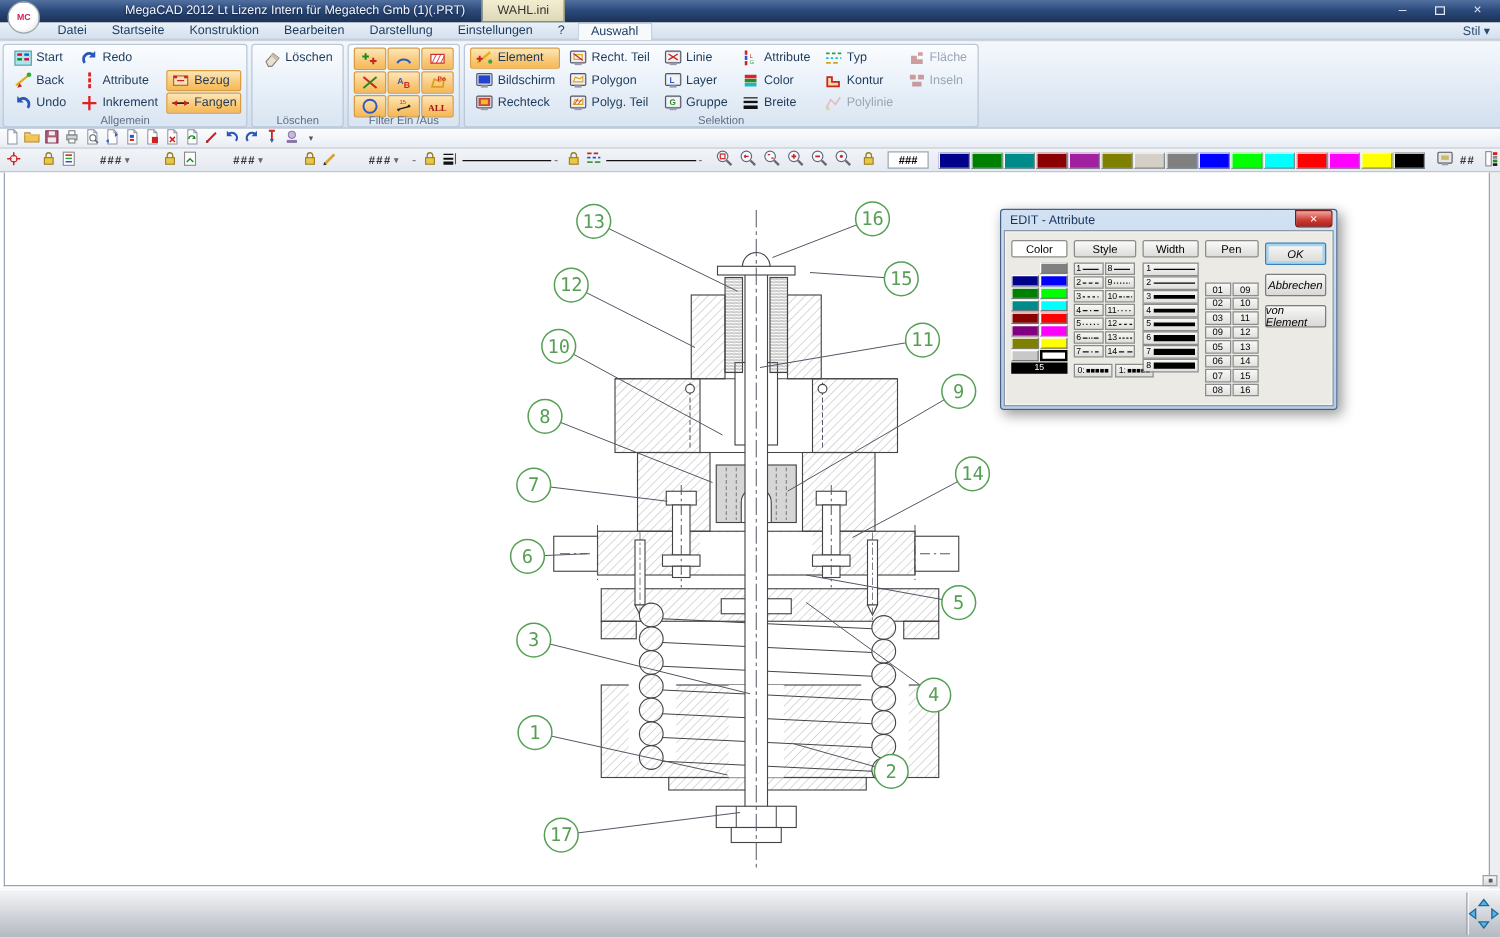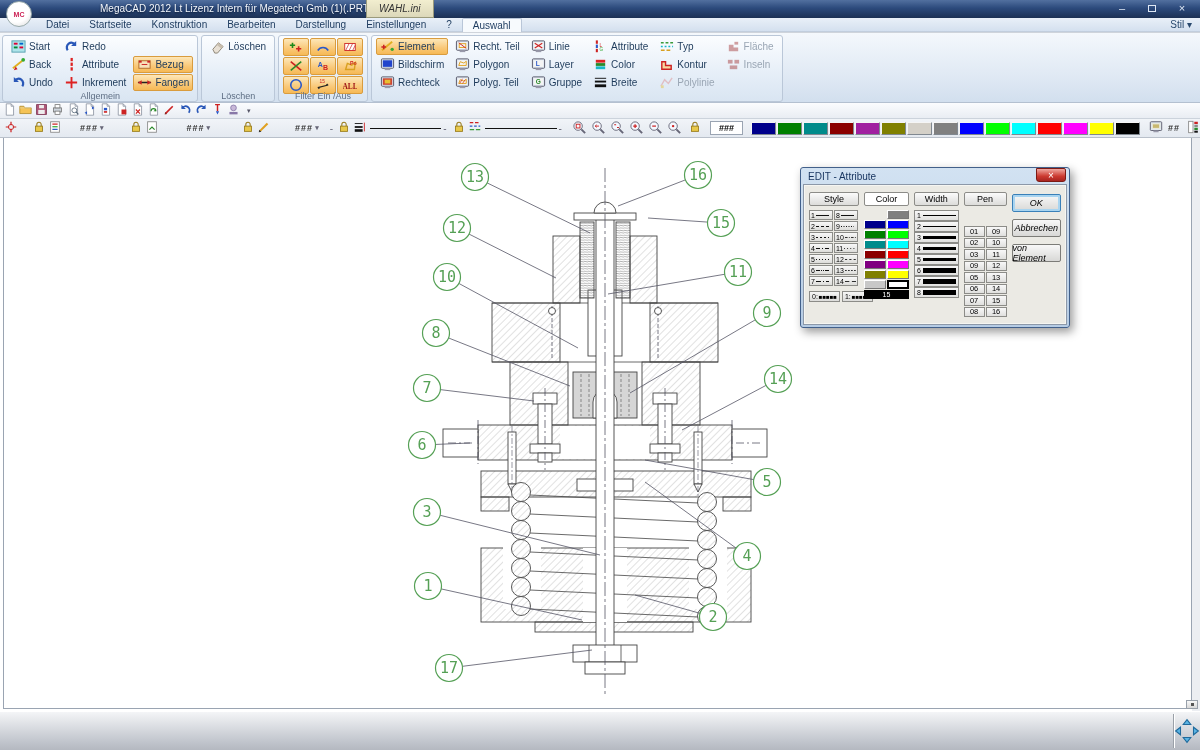--- a/index.html
+++ b/index.html
@@ -10,23 +10,23 @@
   
   .titlebar { position:absolute; left:0; top:0; width:1200px; height:18px;
     background:linear-gradient(180deg,#52709f 0%,#2c4a7c 45%,#1c3154 100%);
     color:#fff; }
   .logo { position:absolute; left:6px; top:1px; width:26px; height:26px; border-radius:50%;
     background:radial-gradient(circle at 40% 35%,#ffffff 55%,#d8d8d8);
     border:1px solid #9aa; z-index:60; color:#cc2255; font-weight:bold; font-size:7px;
     display:flex; align-items:center; justify-content:center; }
   .wintitle { position:absolute; left:100px; top:3px; font-size:10px; color:#f2f6fc;
     text-shadow:0 1px 2px #0a1830; white-space:nowrap; }
-  .initab { position:absolute; left:366px; top:0; height:18px; padding:3px 12px 0;
+  .initab { position:absolute; left:385px; top:0; height:18px; padding:3px 12px 0;
     background:linear-gradient(#f2eecf,#dcd8ba); color:#333; border:1px solid #9a9a7c;
-    border-top:none; font-size:10px;font-style:italic; }
+    border-top:none; font-size:10px; }
   .winbtns { position:absolute; right:4px; top:1px; display:flex; gap:2px; }
   .winbtn { width:28px; height:14px; display:flex; align-items:center; justify-content:center;
     color:#dfe8f4; font-size:11px; border-radius:2px; }
   .maxglyph { width:8px; height:7px; border:1px solid #dfe8f4; display:inline-block; }
 
   
   .menubar { position:absolute; left:0; top:18px; width:1200px; height:14px;
     background:linear-gradient(#e9f0f8,#d4e0ef); border-bottom:1px solid #c2cedd;
     display:flex; align-items:center; padding-left:36px; }
   .menuitem { padding:1px 10px; color:#1c3a5e; cursor:default; }
@@ -526,20 +526,21 @@
               <svg viewBox="0 0 16 16" width="15" height="15">
                 <rect x="2" y="3" width="5" height="4" fill="#a03030"></rect>
                 <rect x="9" y="3" width="5" height="4" fill="#a03030"></rect>
                 <rect x="4" y="9" width="8" height="4" fill="#a03030"></rect>
               </svg>
             </span>
             <span>Inseln</span>
           </div>
         </div>
       </div>
+      <div class="rgroup-label">Selektion</div>
     </div>
   </div>
 
 <div class="quickbar" id="quickbar">
     <span><span class="ic">
         <svg viewBox="0 0 16 16" width="13" height="13">
           <path d="M4 1h6l3 3v11H4z" fill="#fff" stroke="#8a93a0"></path>
           <path d="M10 1v3h3" fill="none" stroke="#8a93a0"></path>
         </svg>
       </span></span>
@@ -1019,119 +1020,20 @@
     </div>
 </div>
 
 <div class="dialog">
   <div class="dlg-title">
     <span>EDIT - Attribute</span>
     <div class="dlg-close">×</div>
   </div>
   <div class="dlg-body">
     <div class="dlg-cols">
-      <div id="dlg-style" style="width:50px;">
-          <div class="hbtn">Style</div>
-          <div class="stylegrid">
-            <div class="stbtn">
-              <span>1</span>
-              <svg width="13" height="5" viewBox="0 0 13 5">
-                <line x1="0" y1="2.5" x2="13" y2="2.5" stroke="#111"></line>
-              </svg>
-            </div>
-            <div class="stbtn">
-              <span>8</span>
-              <svg width="13" height="5" viewBox="0 0 13 5">
-                <line x1="0" y1="2.5" x2="13" y2="2.5" stroke="#111"></line>
-              </svg>
-            </div>
-            <div class="stbtn">
-              <span>2</span>
-              <svg width="13" height="5" viewBox="0 0 13 5">
-                <line x1="0" y1="2.5" x2="13" y2="2.5" stroke="#111" stroke-dasharray="3 2"></line>
-              </svg>
-            </div>
-            <div class="stbtn">
-              <span>9</span>
-              <svg width="13" height="5" viewBox="0 0 13 5">
-                <line x1="0" y1="2.5" x2="13" y2="2.5" stroke="#111" stroke-dasharray="1 1.5"></line>
-              </svg>
-            </div>
-            <div class="stbtn">
-              <span>3</span>
-              <svg width="13" height="5" viewBox="0 0 13 5">
-                <line x1="0" y1="2.5" x2="13" y2="2.5" stroke="#111" stroke-dasharray="2 2"></line>
-              </svg>
-            </div>
-            <div class="stbtn">
-              <span>10</span>
-              <svg width="13" height="5" viewBox="0 0 13 5">
-                <line x1="0" y1="2.5" x2="13" y2="2.5" stroke="#111" stroke-dasharray="3 1.5 1 1.5"></line>
-              </svg>
-            </div>
-            <div class="stbtn">
-              <span>4</span>
-              <svg width="13" height="5" viewBox="0 0 13 5">
-                <line x1="0" y1="2.5" x2="13" y2="2.5" stroke="#111" stroke-dasharray="4 2 1 2"></line>
-              </svg>
-            </div>
-            <div class="stbtn">
-              <span>11</span>
-              <svg width="13" height="5" viewBox="0 0 13 5">
-                <line x1="0" y1="2.5" x2="13" y2="2.5" stroke="#111" stroke-dasharray="1 2.5"></line>
-              </svg>
-            </div>
-            <div class="stbtn">
-              <span>5</span>
-              <svg width="13" height="5" viewBox="0 0 13 5">
-                <line x1="0" y1="2.5" x2="13" y2="2.5" stroke="#111" stroke-dasharray="1 2"></line>
-              </svg>
-            </div>
-            <div class="stbtn">
-              <span>12</span>
-              <svg width="13" height="5" viewBox="0 0 13 5">
-                <line x1="0" y1="2.5" x2="13" y2="2.5" stroke="#111" stroke-dasharray="2.5 2.5"></line>
-              </svg>
-            </div>
-            <div class="stbtn">
-              <span>6</span>
-              <svg width="13" height="5" viewBox="0 0 13 5">
-                <line x1="0" y1="2.5" x2="13" y2="2.5" stroke="#111" stroke-dasharray="4 1 1 1 1 1"></line>
-              </svg>
-            </div>
-            <div class="stbtn">
-              <span>13</span>
-              <svg width="13" height="5" viewBox="0 0 13 5">
-                <line x1="0" y1="2.5" x2="13" y2="2.5" stroke="#111" stroke-dasharray="2 1.5"></line>
-              </svg>
-            </div>
-            <div class="stbtn">
-              <span>7</span>
-              <svg width="13" height="5" viewBox="0 0 13 5">
-                <line x1="0" y1="2.5" x2="13" y2="2.5" stroke="#111" stroke-dasharray="5 2 1 2"></line>
-              </svg>
-            </div>
-            <div class="stbtn">
-              <span>14</span>
-              <svg width="13" height="5" viewBox="0 0 13 5">
-                <line x1="0" y1="2.5" x2="13" y2="2.5" stroke="#111" stroke-dasharray="5 3"></line>
-              </svg>
-            </div>
-          </div>
-          <div class="stybot">
-            <div class="bbtn">
-              <span>0:</span>
-              <span class="blocks">■■■■■</span>
-            </div>
-            <div class="bbtn">
-              <span>1:</span>
-              <span class="blocks">■■■■■</span>
-            </div>
-          </div>
-        </div>
       <div id="dlg-color" style="width:46px;">
           <div class="hbtn activeTab">Color</div>
           <div class="colgrid">
             <div></div>
             <div class="csw" style="background: rgb(128, 128, 128);"></div>
             <div class="csw" style="background: rgb(0, 0, 139);"></div>
             <div class="csw" style="background: rgb(0, 0, 255);"></div>
             <div class="csw" style="background: rgb(0, 128, 0);"></div>
             <div class="csw" style="background: rgb(0, 255, 0);"></div>
             <div class="csw" style="background: rgb(0, 139, 139);"></div>
@@ -1140,20 +1042,119 @@
             <div class="csw" style="background: rgb(255, 0, 0);"></div>
             <div class="csw" style="background: rgb(128, 0, 128);"></div>
             <div class="csw" style="background: rgb(255, 0, 255);"></div>
             <div class="csw" style="background: rgb(128, 128, 0);"></div>
             <div class="csw" style="background: rgb(255, 255, 0);"></div>
             <div class="csw" style="background: rgb(200, 200, 200);"></div>
             <div class="csw sel" style="background: rgb(255, 255, 255);"></div>
             <div class="cbot">15</div>
           </div>
         </div>
+      <div id="dlg-style" style="width:50px;">
+          <div class="hbtn">Style</div>
+          <div class="stylegrid">
+            <div class="stbtn">
+              <span>1</span>
+              <svg width="13" height="5" viewBox="0 0 13 5">
+                <line x1="0" y1="2.5" x2="13" y2="2.5" stroke="#111"></line>
+              </svg>
+            </div>
+            <div class="stbtn">
+              <span>8</span>
+              <svg width="13" height="5" viewBox="0 0 13 5">
+                <line x1="0" y1="2.5" x2="13" y2="2.5" stroke="#111"></line>
+              </svg>
+            </div>
+            <div class="stbtn">
+              <span>2</span>
+              <svg width="13" height="5" viewBox="0 0 13 5">
+                <line x1="0" y1="2.5" x2="13" y2="2.5" stroke="#111" stroke-dasharray="3 2"></line>
+              </svg>
+            </div>
+            <div class="stbtn">
+              <span>9</span>
+              <svg width="13" height="5" viewBox="0 0 13 5">
+                <line x1="0" y1="2.5" x2="13" y2="2.5" stroke="#111" stroke-dasharray="1 1.5"></line>
+              </svg>
+            </div>
+            <div class="stbtn">
+              <span>3</span>
+              <svg width="13" height="5" viewBox="0 0 13 5">
+                <line x1="0" y1="2.5" x2="13" y2="2.5" stroke="#111" stroke-dasharray="2 2"></line>
+              </svg>
+            </div>
+            <div class="stbtn">
+              <span>10</span>
+              <svg width="13" height="5" viewBox="0 0 13 5">
+                <line x1="0" y1="2.5" x2="13" y2="2.5" stroke="#111" stroke-dasharray="3 1.5 1 1.5"></line>
+              </svg>
+            </div>
+            <div class="stbtn">
+              <span>4</span>
+              <svg width="13" height="5" viewBox="0 0 13 5">
+                <line x1="0" y1="2.5" x2="13" y2="2.5" stroke="#111" stroke-dasharray="4 2 1 2"></line>
+              </svg>
+            </div>
+            <div class="stbtn">
+              <span>11</span>
+              <svg width="13" height="5" viewBox="0 0 13 5">
+                <line x1="0" y1="2.5" x2="13" y2="2.5" stroke="#111" stroke-dasharray="1 2.5"></line>
+              </svg>
+            </div>
+            <div class="stbtn">
+              <span>5</span>
+              <svg width="13" height="5" viewBox="0 0 13 5">
+                <line x1="0" y1="2.5" x2="13" y2="2.5" stroke="#111" stroke-dasharray="1 2"></line>
+              </svg>
+            </div>
+            <div class="stbtn">
+              <span>12</span>
+              <svg width="13" height="5" viewBox="0 0 13 5">
+                <line x1="0" y1="2.5" x2="13" y2="2.5" stroke="#111" stroke-dasharray="2.5 2.5"></line>
+              </svg>
+            </div>
+            <div class="stbtn">
+              <span>6</span>
+              <svg width="13" height="5" viewBox="0 0 13 5">
+                <line x1="0" y1="2.5" x2="13" y2="2.5" stroke="#111" stroke-dasharray="4 1 1 1 1 1"></line>
+              </svg>
+            </div>
+            <div class="stbtn">
+              <span>13</span>
+              <svg width="13" height="5" viewBox="0 0 13 5">
+                <line x1="0" y1="2.5" x2="13" y2="2.5" stroke="#111" stroke-dasharray="2 1.5"></line>
+              </svg>
+            </div>
+            <div class="stbtn">
+              <span>7</span>
+              <svg width="13" height="5" viewBox="0 0 13 5">
+                <line x1="0" y1="2.5" x2="13" y2="2.5" stroke="#111" stroke-dasharray="5 2 1 2"></line>
+              </svg>
+            </div>
+            <div class="stbtn">
+              <span>14</span>
+              <svg width="13" height="5" viewBox="0 0 13 5">
+                <line x1="0" y1="2.5" x2="13" y2="2.5" stroke="#111" stroke-dasharray="5 3"></line>
+              </svg>
+            </div>
+          </div>
+          <div class="stybot">
+            <div class="bbtn">
+              <span>0:</span>
+              <span class="blocks">■■■■■</span>
+            </div>
+            <div class="bbtn">
+              <span>1:</span>
+              <span class="blocks">■■■■■</span>
+            </div>
+          </div>
+        </div>
       <div id="dlg-width" class="widthcol" style="width:56px;">
           <div class="hbtn">Width</div>
           <div class="wrow">
             <span>1</span>
             <div class="wbar" style="height: 1px;"></div>
           </div>
           <div class="wrow">
             <span>2</span>
             <div class="wbar" style="height: 1.7px;"></div>
           </div>

